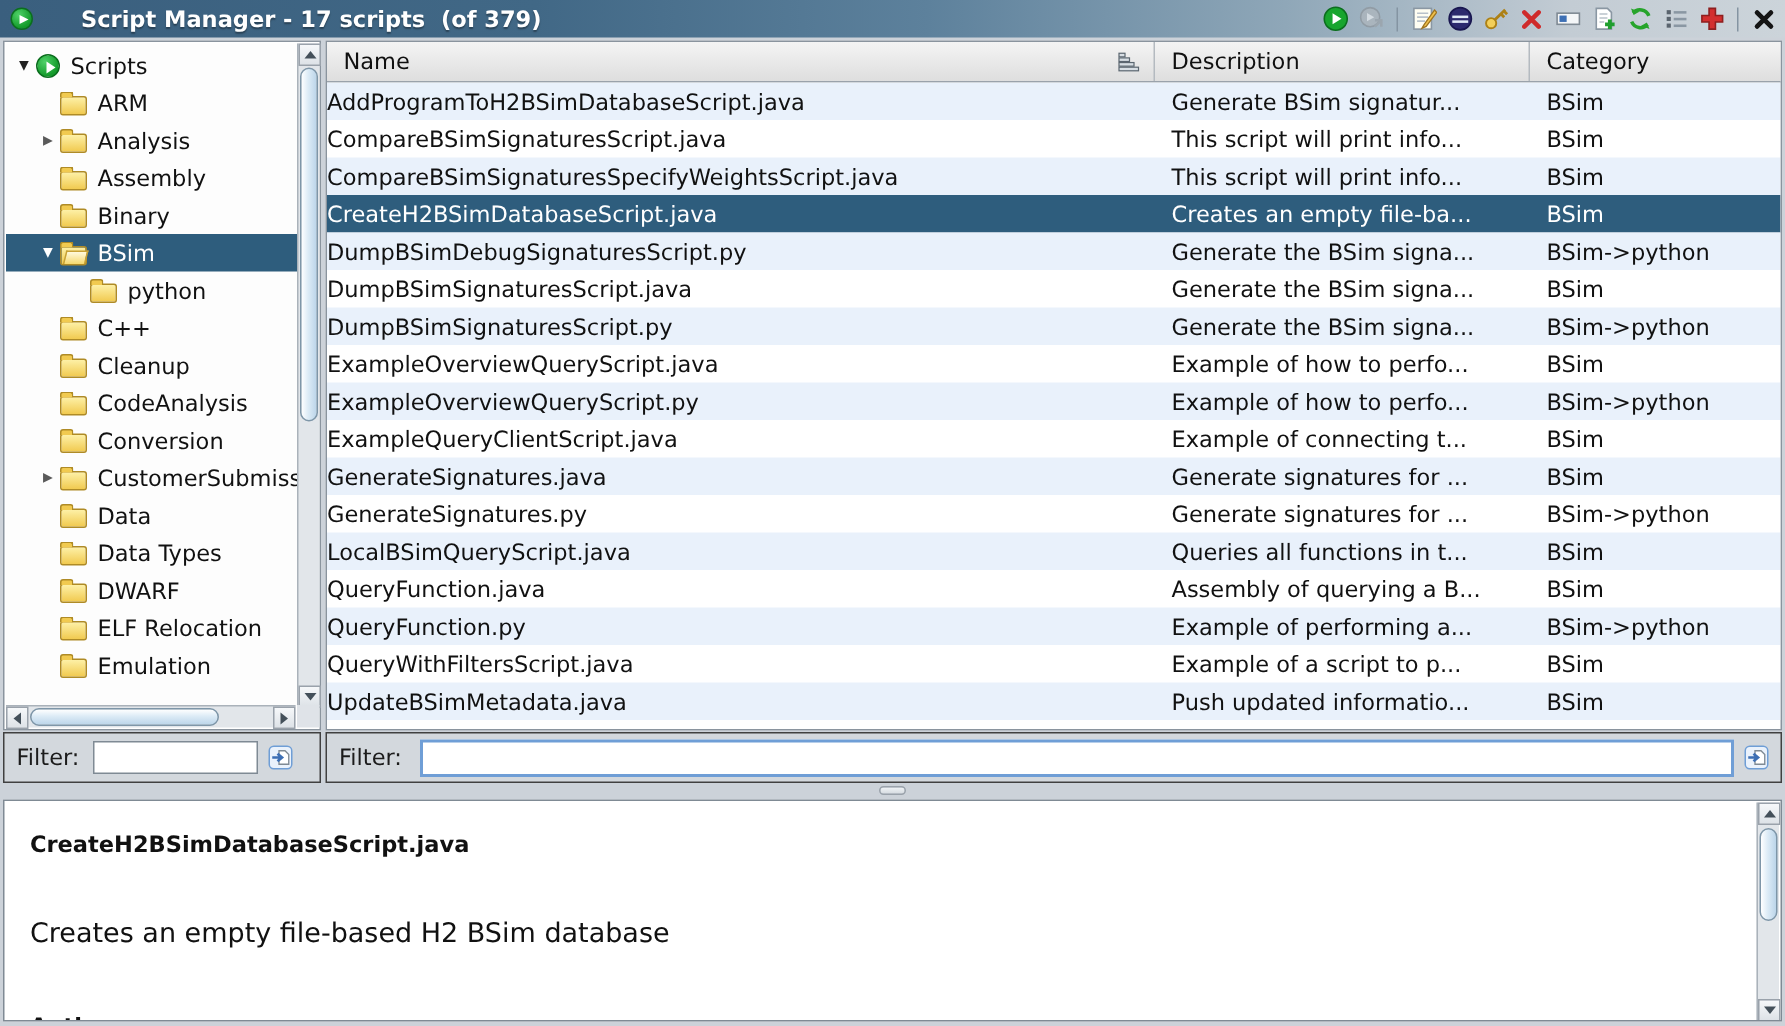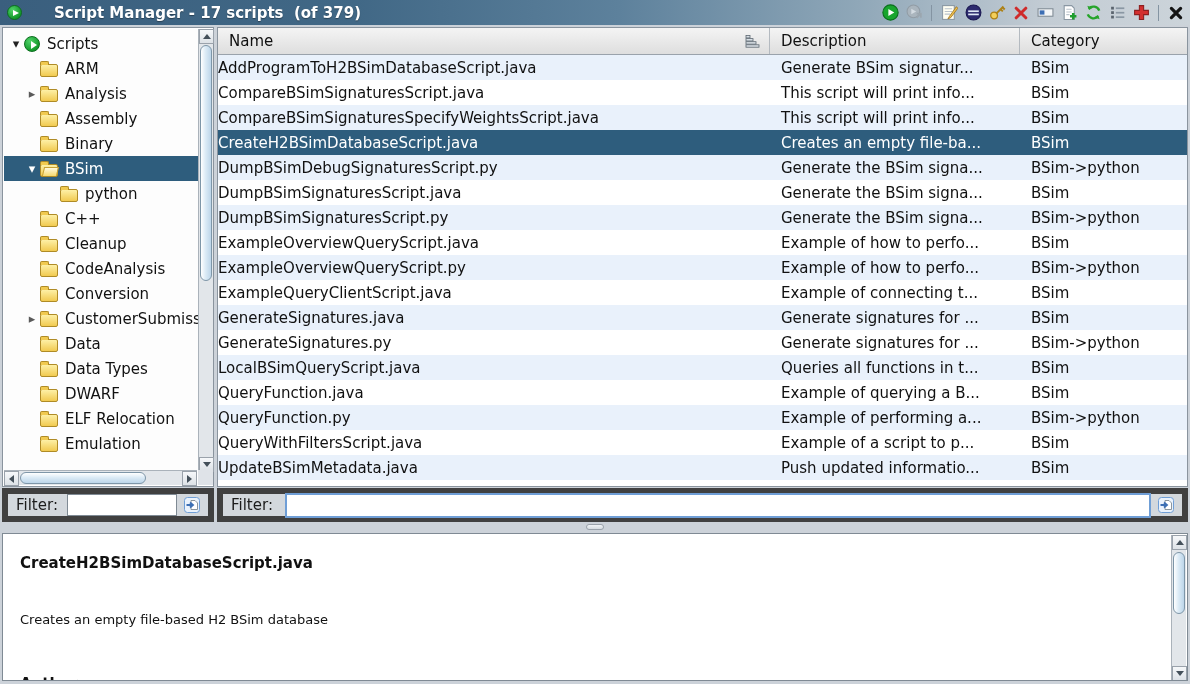--- a/index.html
+++ b/index.html
@@ -79,40 +79,40 @@
   .t-rows { position:absolute; top:27px; left:0; right:0; bottom:0; overflow:hidden; }
   .t-row { height:25px; display:flex; align-items:center; background:#fff; }
   .t-row.alt { background:#e9f1fb; }
   .t-row.selected { background:#2e5d7d; color:#fff; }
   .t-cell { white-space:nowrap; overflow:hidden; }
   .c-name { width:552px; }
   .c-desc { width:250px; padding-left:11px; }
   .c-cat  { flex:1; padding-left:11px; }
 
   
-  .filter-bar { position:absolute; top:488px; height:34px; background:#d3d8dd; border:6px solid #404040;
+  .filter-bar { position:absolute; top:488px; height:34px; background:#d3d8dd; border:1px solid #404040;
     display:flex; align-items:center; }
   .filter-left { left:2px; width:212px; }
   .filter-right { left:217px; width:971px; }
   .filter-label { margin-left:8px; color:#1c1c1c; }
   .filter-input { height:22px; border:1px solid #7f8a94; background:#fff; font-family:inherit; font-size:14px; padding:0 4px; }
   .fi-left { width:110px; margin-left:9px; }
   .fi-right { flex:1; height:25px; margin-left:12px; border:2px solid #6f9ed6; }
   .filter-ic { margin:0 7px 0 6px; flex:0 0 auto; }
 
   
   .hsplit { position:absolute; left:0; top:522px; width:100%; height:10px; }
   .hsplit-grip { position:absolute; left:50%; top:2px; transform:translateX(-50%); width:18px; height:6px;
     background:linear-gradient(#f0f3f6,#d6dce1); border:1px solid #9aa2ab; border-radius:3px; }
 
   
   .details { position:absolute; left:2px; top:533px; width:1186px; height:148px; background:#fff;
     border:1px solid #7f8a94; overflow:hidden; }
   .details-title { position:absolute; left:17px; top:20px; font-weight:bold; font-size:15px; }
-  .details-body  { position:absolute; left:17px; top:78px; font-size:13px; }
+  .details-body  { position:absolute; left:17px; top:78px; font-size:18px; }
   .details-footer { position:absolute; left:17px; top:141px; font-weight:bold; font-size:15px; }
 
   svg { display:block; }
 </style>
 </head>
 <body>
 
 <div class="window">
 
   <div class="titlebar">
@@ -423,21 +423,21 @@
         </div>
 
         <div class="t-row alt">
           <span class="t-cell c-name">LocalBSimQueryScript.java</span>
           <span class="t-cell c-desc">Queries all functions in t...</span>
           <span class="t-cell c-cat">BSim</span>
         </div>
 
         <div class="t-row">
           <span class="t-cell c-name">QueryFunction.java</span>
-          <span class="t-cell c-desc">Example of querying a B...</span>
+          <span class="t-cell c-desc">Assembly of querying a B...</span>
           <span class="t-cell c-cat">BSim</span>
         </div>
 
         <div class="t-row alt">
           <span class="t-cell c-name">QueryFunction.py</span>
           <span class="t-cell c-desc">Example of performing a...</span>
           <span class="t-cell c-cat">BSim-&gt;python</span>
         </div>
 
         <div class="t-row">

